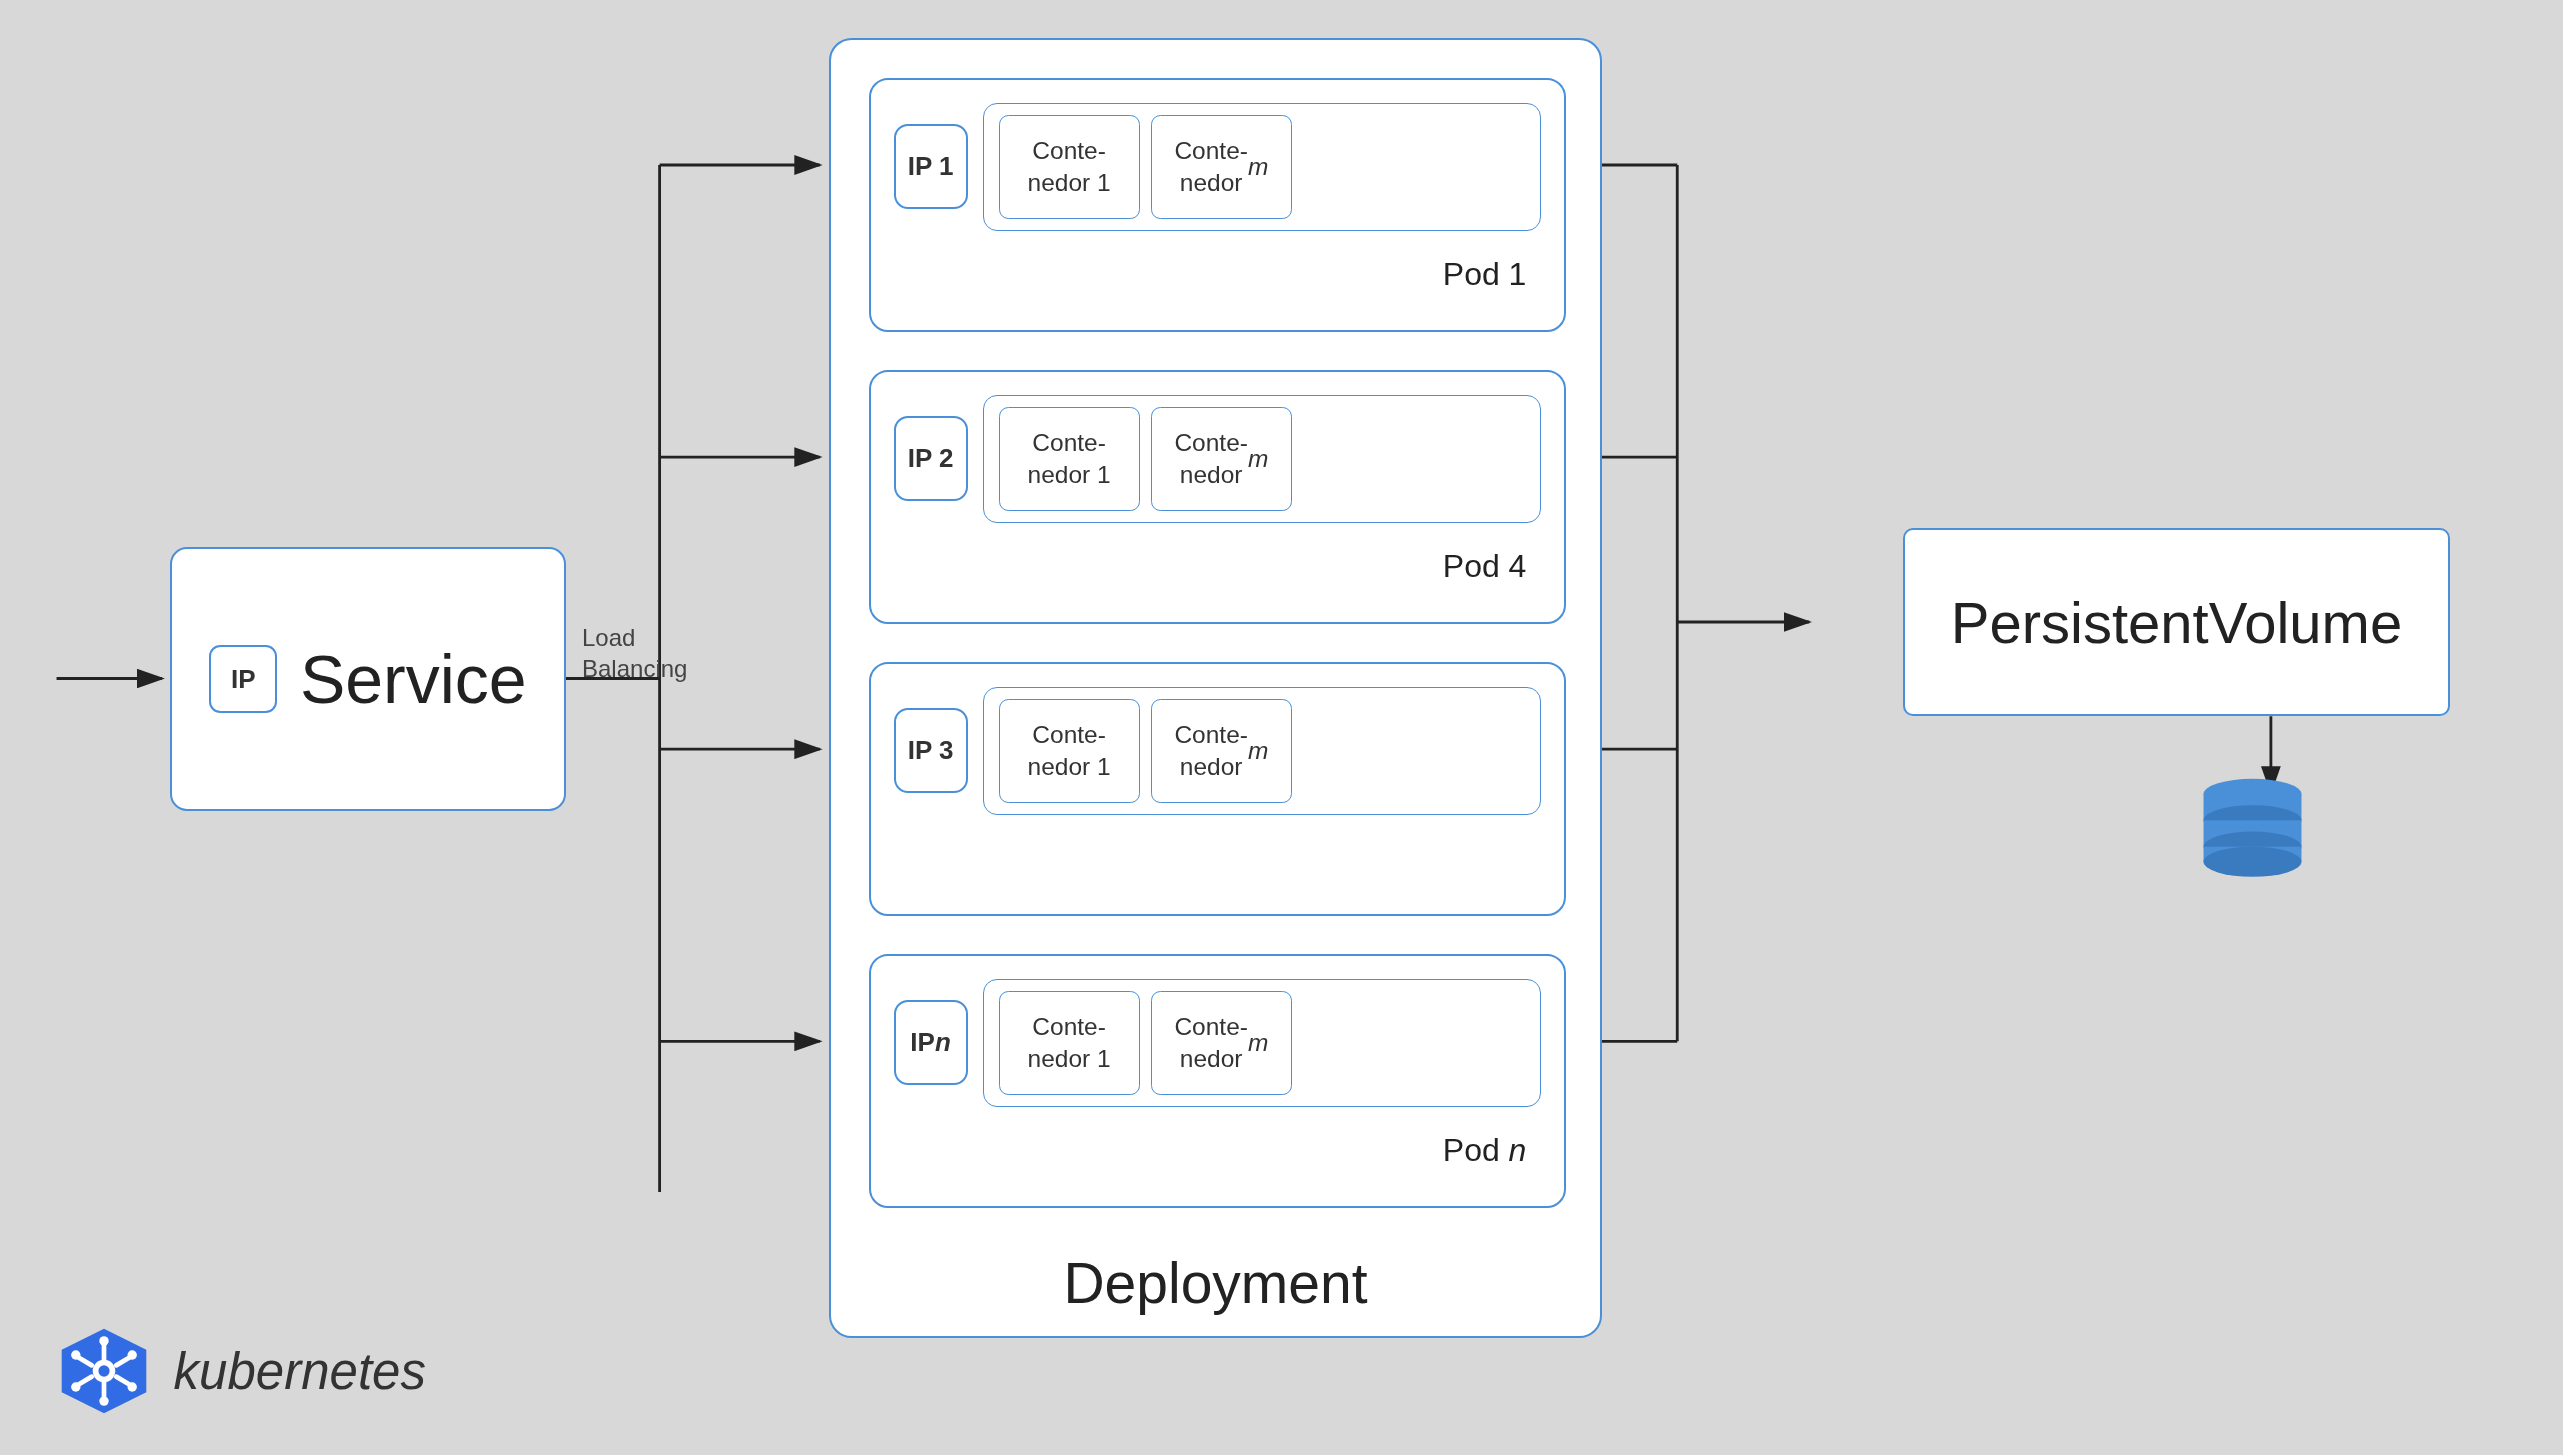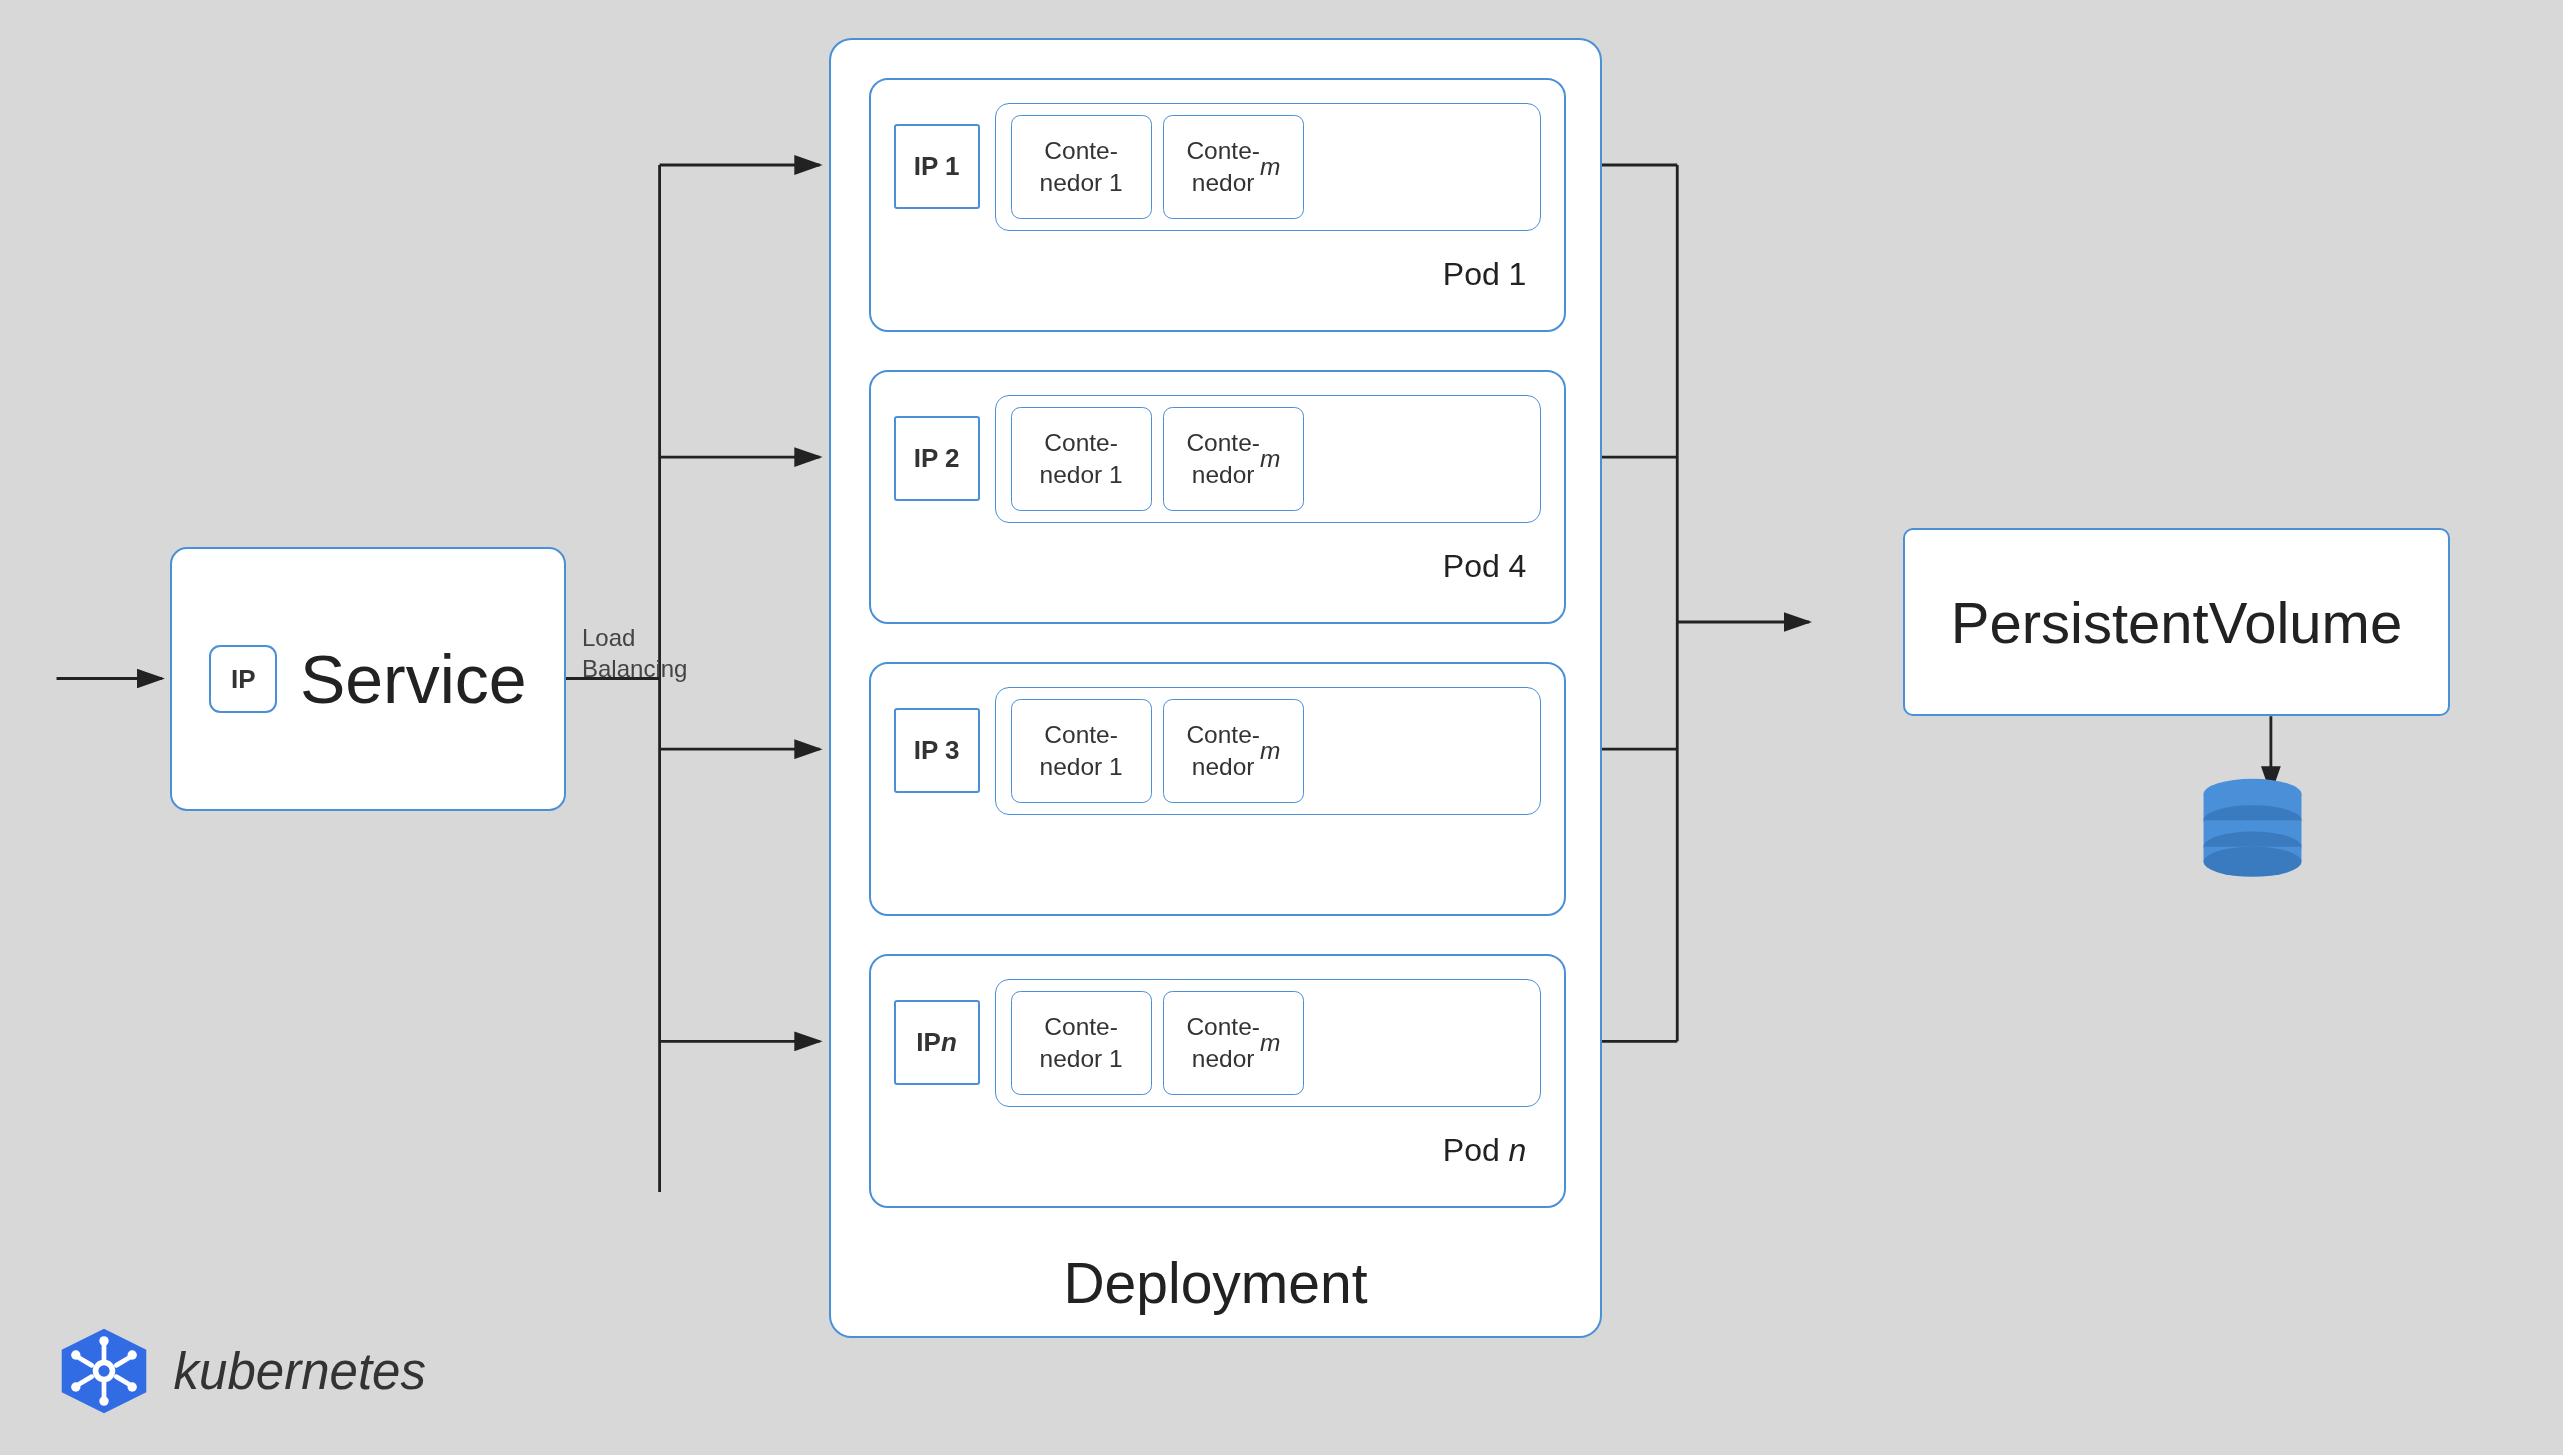--- a/index.html
+++ b/index.html
@@ -95,24 +95,24 @@
     .pod-box-3 { top: 622px; height: 254px; }
     .pod-box-4 { top: 914px; height: 254px; }
 
     .pod-inner {
       display: flex;
       align-items: center;
       gap: 15px;
     }
 
     .pod-ip-badge {
-      width: 86px;
+      width: 74px;
       height: 85px;
       border: 2.4px solid #4a90d9;
-      border-radius: 3px;
+      border-radius: 14px;
       background: white;
       display: flex;
       align-items: center;
       justify-content: center;
       font-size: 26px;
       font-weight: 600;
       color: #333;
       flex-shrink: 0;
     }
 

